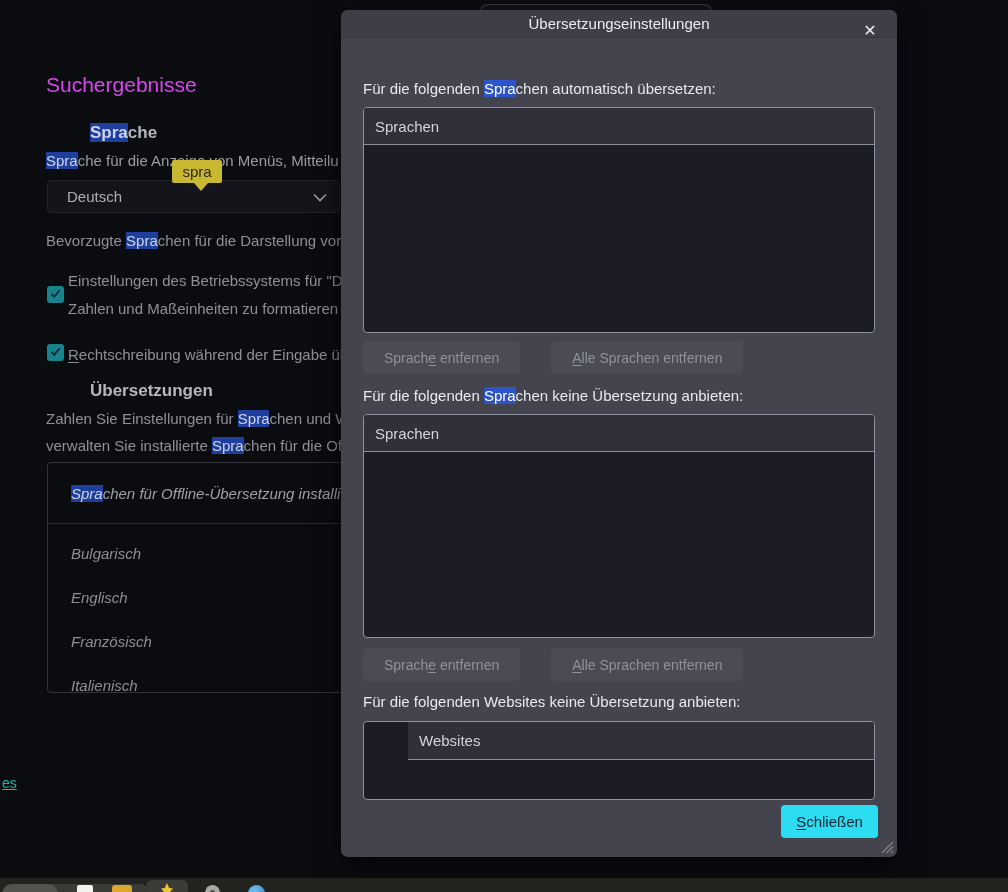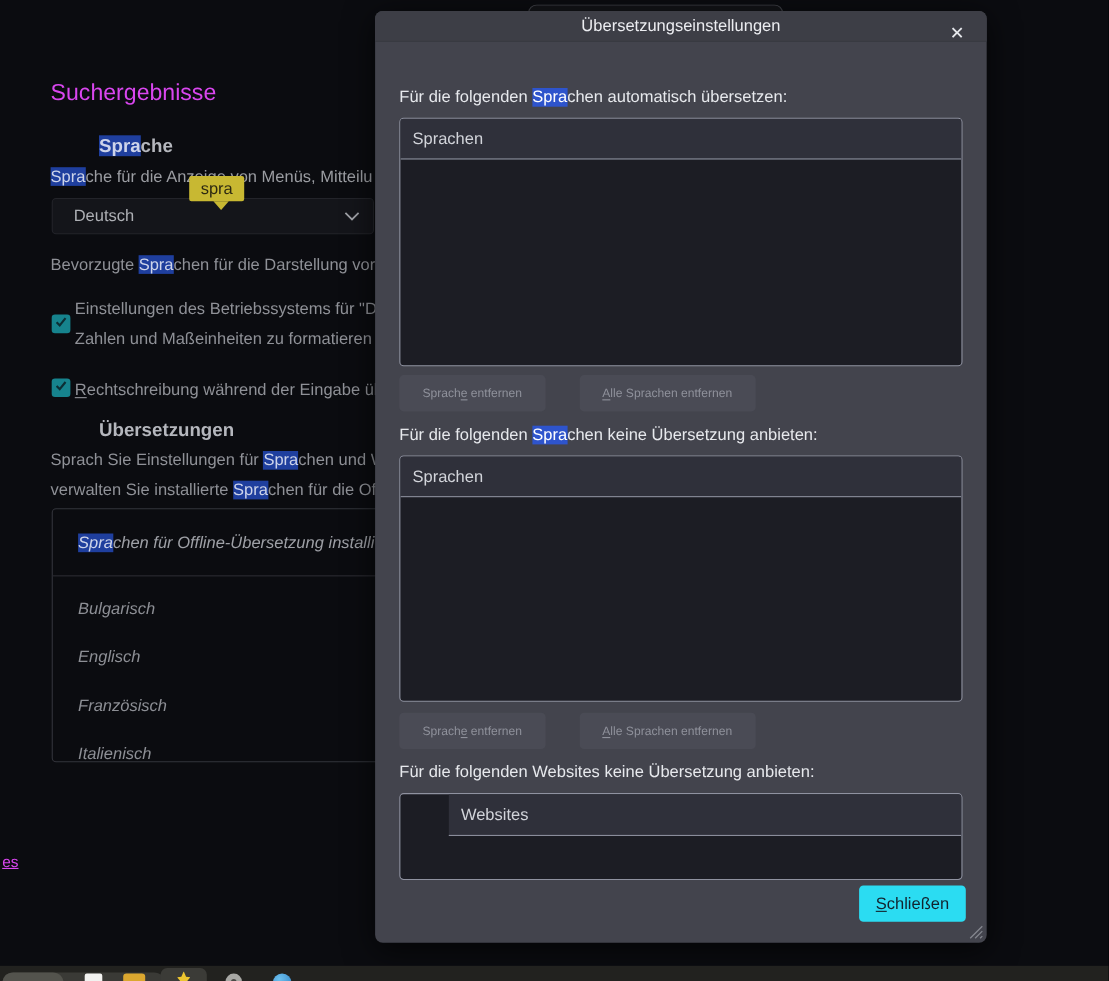--- a/index.html
+++ b/index.html
@@ -37,21 +37,21 @@
     background:var(--checkbox_teal,#16838d);display:flex;align-items:center;justify-content:center;
   }
   .u{text-decoration:underline;text-underline-offset:2px;}
   .groupbox{
     position:absolute;left:47px;top:462px;width:400px;height:231px;
     border:1px solid #33343b;border-radius:4px;overflow:hidden;box-sizing:border-box;font-style:italic;
   }
   .groupbox .gb-header{position:absolute;left:23px;top:22px;white-space:nowrap;color:#9ea0a6;font-size:15px;}
   .groupbox .gb-divider{position:absolute;left:0;top:60px;width:100%;height:1px;background:#2b2c32;}
   .gb-item{position:absolute;left:23px;white-space:nowrap;color:#8d8f95;font-size:15px;}
-  .left-fragment{position:absolute;left:2px;top:775px;color:#d946ef;font-size:14px;text-decoration:underline;}
+  .left-fragment{position:absolute;left:2px;top:775px;color:#14b8a6;font-size:14px;text-decoration:underline;}
   
   .tab-hint{
     position:absolute;left:480px;top:4px;width:230px;height:7px;
     border:1px solid #3f4046;border-bottom:none;border-radius:8px 8px 0 0;
     background:#131418;z-index:5;
   }
   
   .dialog{
     position:absolute;left:341px;top:10px;width:556px;height:847px;
     background:var(--dialog_bg,#43444d);border-radius:7px;z-index:10;
@@ -77,21 +77,21 @@
     background:var(--listbox_body_bg,#1c1d24);
   }
   .lb-header{
     height:37px;background:var(--listbox_header_bg,#2f303a);
     border-bottom:1px solid #8a8d9b;display:flex;align-items:center;
     padding-left:11px;color:#d2d4da;font-size:15px;box-sizing:border-box;
   }
   .btnrow{position:absolute;left:22px;height:33px;display:flex;gap:31px;}
   .dbtn{
     height:33px;background:var(--button_bg,#4a4b55);border:none;border-radius:4px;
-    color:#8f919b;font-size:11px;padding:0 21px;font-family:inherit;cursor:default;white-space:nowrap;
+    color:#8f919b;font-size:14px;padding:0 21px;font-family:inherit;cursor:default;white-space:nowrap;
   }
   .primary-btn{
     position:absolute;left:440px;top:795px;width:97px;height:33px;
     background:var(--accent_cyan,#2bdcf2);border:none;border-radius:4px;
     color:#12232e;font-size:15px;font-family:inherit;cursor:pointer;
   }
   .grip{position:absolute;right:3px;bottom:3px;width:15px;height:15px;}
   
   .taskbar{position:absolute;left:0;top:878px;width:100%;height:14px;background:var(--taskbar_bg,#22221f);z-index:20;}
   .tb-pill-dark{position:absolute;left:2px;top:6px;width:148px;height:20px;border-radius:10px;background:#3a3a36;}
@@ -146,21 +146,21 @@
       <span>
         <svg width="13" height="13" viewBox="0 0 16 16">
             <path d="M3 8.5 L6.5 12 L13 4" fill="none" stroke="#0c2e34" stroke-width="2.4"></path>
           </svg>
       </span>
     </div>
     <div class="txt" style="left:68px;top:346px;"><span class="u">R</span><span>echtschreibung während der Eingabe üb</span></div>
 
     <div class="h-bold" style="top:381px;">Übersetzungen</div>
 
-    <div class="txt" style="left:46px;top:410px;"><span>Sprach Sie Einstellungen für </span><span class="hl-dim">Spra</span><span>chen und We</span></div>
+    <div class="txt" style="left:46px;top:410px;"><span>Zahlen Sie Einstellungen für </span><span class="hl-dim">Spra</span><span>chen und We</span></div>
     <div class="txt" style="left:46px;top:437px;"><span>verwalten Sie installierte </span><span class="hl-dim">Spra</span><span>chen für die Of</span></div>
 
     <div class="groupbox">
       <div class="gb-header"><span class="hl-dim">Spra</span><span>chen für Offline-Übersetzung installi</span></div>
       <div class="gb-divider"></div>
       <div class="gb-item" style="top:82px;">Bulgarisch</div>
       <div class="gb-item" style="top:126px;">Englisch</div>
       <div class="gb-item" style="top:170px;">Französisch</div>
       <div class="gb-item" style="top:214px;">Italienisch</div>
     </div>

